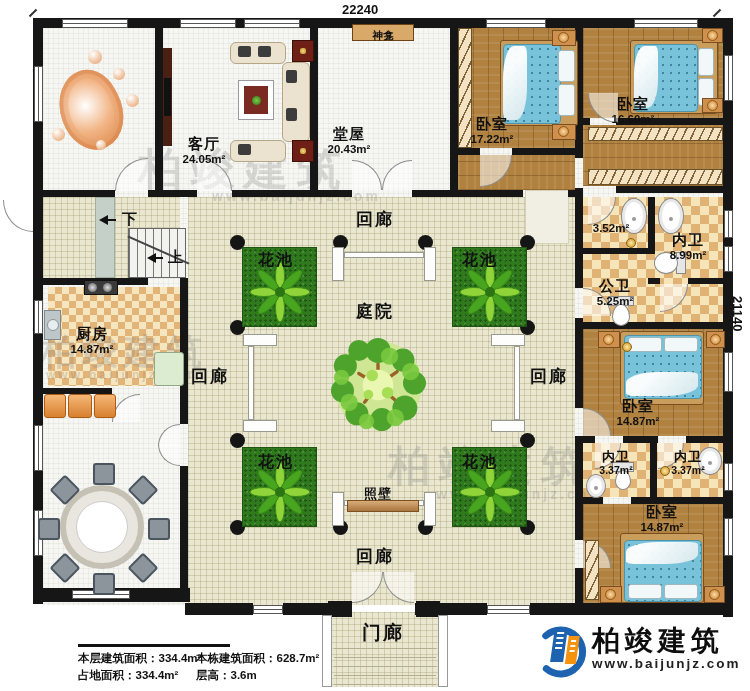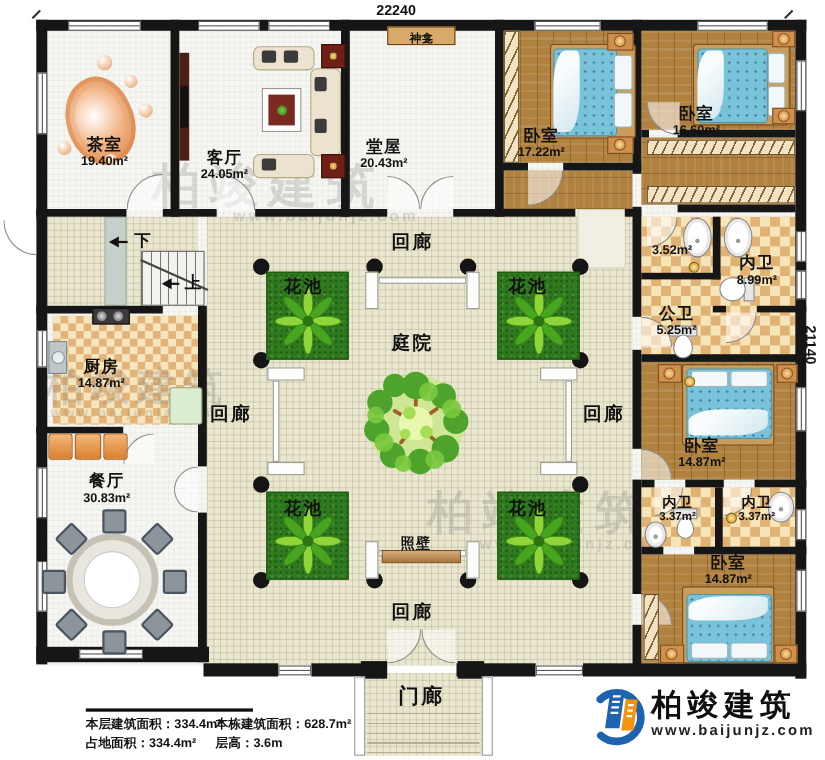--- a/index.html
+++ b/index.html
@@ -423,24 +423,20 @@
   <div class="abs" style="left:54px;top:557px;width:18px;height:18px;background:#8c949c;border:2px solid #4a5560;border-radius:3px;transform:rotate(225deg);"></div>
   <div class="abs" style="left:38px;top:518px;width:18px;height:18px;background:#8c949c;border:2px solid #4a5560;border-radius:3px;transform:rotate(270deg);"></div>
   <div class="abs" style="left:54px;top:479px;width:18px;height:18px;background:#8c949c;border:2px solid #4a5560;border-radius:3px;transform:rotate(315deg);"></div>
   <div class="abs" style="left:93px;top:463px;width:18px;height:18px;background:#8c949c;border:2px solid #4a5560;border-radius:3px;"></div>
   <div class="abs" style="left:132px;top:479px;width:18px;height:18px;background:#8c949c;border:2px solid #4a5560;border-radius:3px;transform:rotate(45deg);"></div>
 
   <div class="abs" style="left:322px;top:615px;width:10px;height:72px;background:#fff;border:1px solid #999;box-sizing:border-box;"></div>
   <div class="abs" style="left:438px;top:615px;width:10px;height:72px;background:#fff;border:1px solid #999;box-sizing:border-box;"></div>
   <div class="abs" style="left:334px;top:648px;width:102px;height:38px;background-image:repeating-linear-gradient(#b3af93 0 1px,transparent 1px 9px);"></div>
 
-  <div class="rl" style="left:52px;top:124px;width:86px;">
-    <div class="nm">茶室</div>
-    <div class="ar">19.40m²</div>
-  </div>
   <div class="rl" style="left:168px;top:136px;width:72px;">
     <div class="nm">客厅</div>
     <div class="ar">24.05m²</div>
   </div>
   <div class="rl" style="left:308px;top:126px;width:82px;">
     <div class="nm">堂屋</div>
     <div class="ar">20.43m²</div>
   </div>
   <div class="rl" style="left:452px;top:116px;width:80px;">
     <div class="nm">卧室</div>
@@ -473,24 +469,20 @@
     <div class="nm" style="font-size:13px;">内卫</div>
     <div class="ar" style="font-size:10.5px;">3.37m²</div>
   </div>
   <div class="rl" style="left:620px;top:504px;width:84px;">
     <div class="nm">卧室</div>
     <div class="ar">14.87m²</div>
   </div>
   <div class="rl" style="left:52px;top:326px;width:80px;">
     <div class="nm">厨房</div>
     <div class="ar">14.87m²</div>
-  </div>
-  <div class="rl" style="left:55px;top:430px;width:84px;">
-    <div class="nm">餐厅</div>
-    <div class="ar">30.83m²</div>
   </div>
 
   <div class="tag" style="left:356px;top:300px;">庭院</div>
   <div class="tag" style="left:258px;top:250px;font-size:16px;">花池</div>
   <div class="tag" style="left:462px;top:250px;font-size:16px;">花池</div>
   <div class="tag" style="left:258px;top:452px;font-size:16px;">花池</div>
   <div class="tag" style="left:462px;top:452px;font-size:16px;">花池</div>
   <div class="tag" style="left:356px;top:208px;">回廊</div>
   <div class="tag" style="left:191px;top:365px;">回廊</div>
   <div class="tag" style="left:530px;top:365px;">回廊</div>

